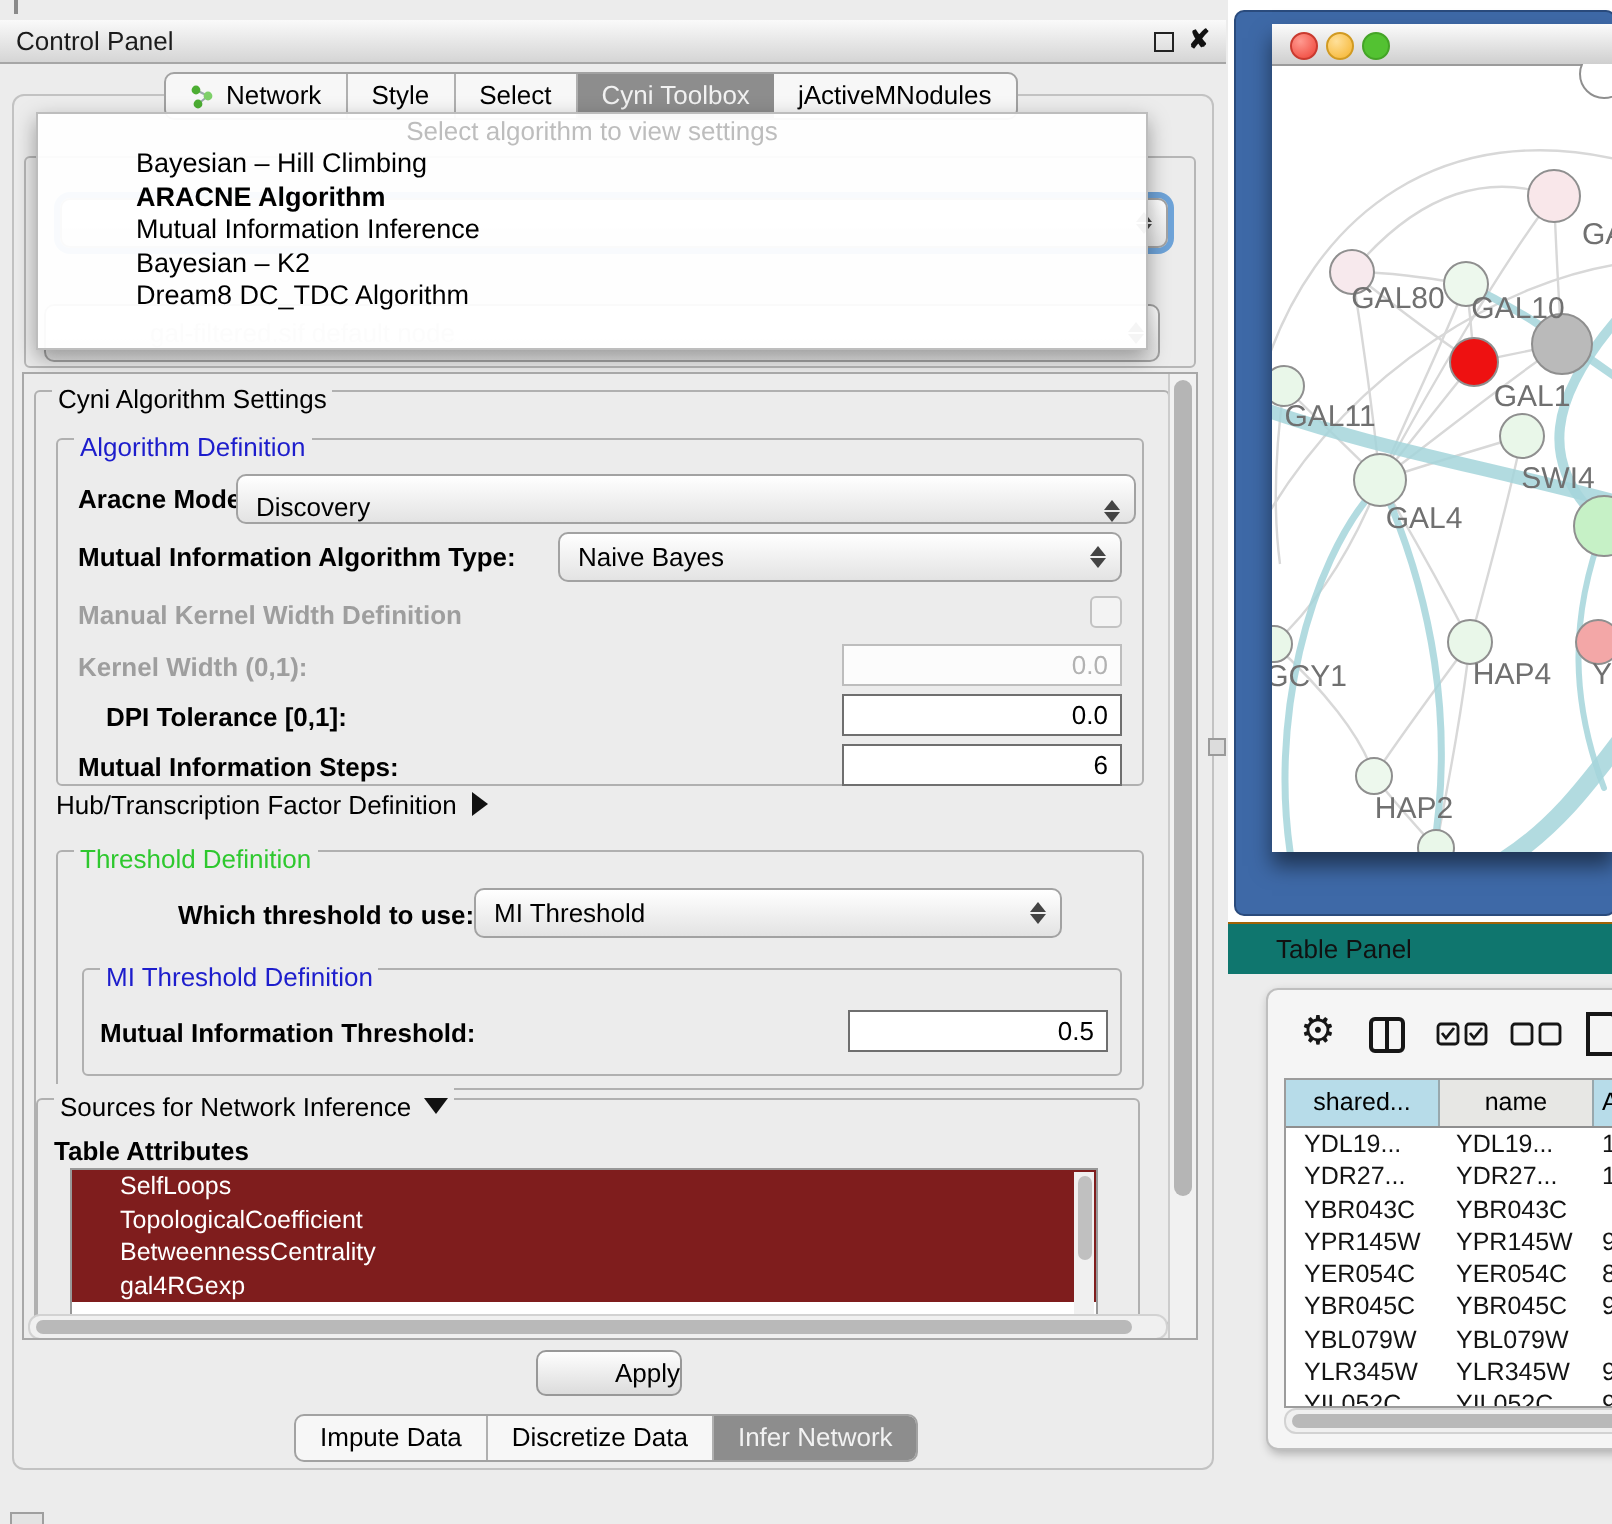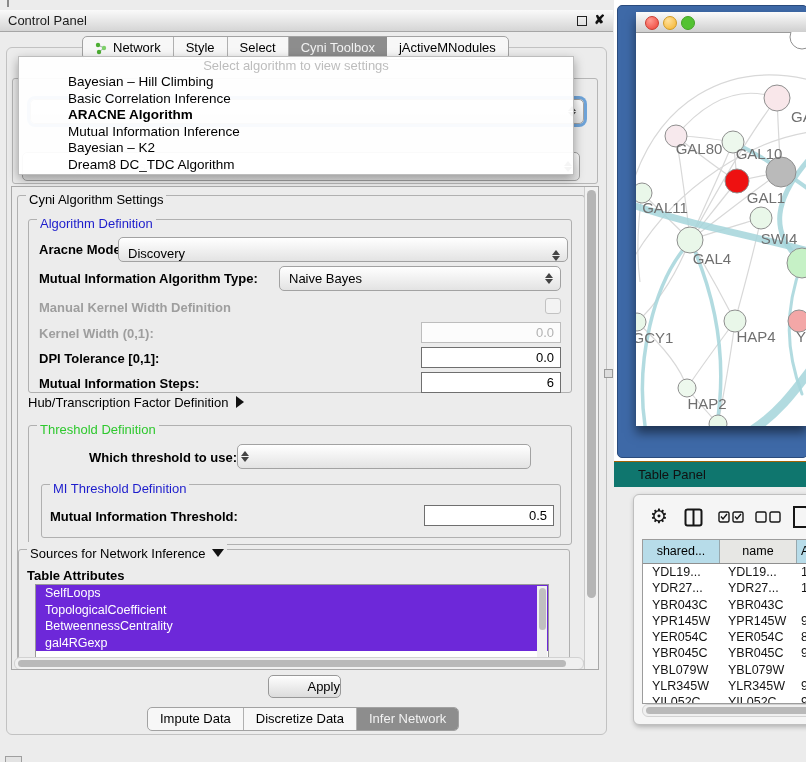--- a/index.html
+++ b/index.html
@@ -53,21 +53,21 @@
   .tfield{position:absolute;background:#ffffff;border:1px solid #6f6f6f;font-size:13px;color:#000;
           text-align:right;padding-right:6px;line-height:19px;}
   .tfield.disabled{border:1px solid #bdbdbd;color:#b2b2b2;background:#fcfcfc;}
   .checkbox{position:absolute;width:14px;height:14px;border:1px solid #c2c2c2;border-radius:3px;background:#f3f3f3;}
   .hub-row{position:absolute;font-size:13px;color:#000;white-space:nowrap;}
   .tri-right{display:inline-block;width:0;height:0;border-top:6px solid transparent;border-bottom:6px solid transparent;
              border-left:8px solid #111;margin-left:8px;vertical-align:-1px;}
   .tri-down{display:inline-block;width:0;height:0;border-left:6px solid transparent;border-right:6px solid transparent;
             border-top:8px solid #111;margin-left:6px;vertical-align:1px;}
   .attr-list{position:absolute;background:#ffffff;border:1px solid #989898;overflow:hidden;}
-  .attr-item{height:16.5px;line-height:16.5px;font-size:12.5px;color:#ffffff;background:#6d28d9;padding-left:9px;}
+  .attr-item{height:16.5px;line-height:16.5px;font-size:12.5px;color:#ffffff;background:#7f1d1d;padding-left:24px;}
   .list-vscroll{position:absolute;right:1px;top:1px;width:10px;bottom:1px;background:#f0f0f0;}
   .list-vthumb{position:absolute;left:1.5px;top:2px;width:7px;height:42px;border-radius:4px;background:#c0c0c0;}
   .hscroll{position:absolute;background:#f0f0f0;border:1px solid #d2d2d2;border-radius:6px;}
   .hthumb{position:absolute;left:3px;top:1.5px;height:7px;border-radius:4px;background:#b9b9b9;}
   .apply-btn{left:268px;top:675px;width:71px;height:21px;border:1px solid #989898;border-radius:5px;
              background:linear-gradient(#fefefe,#dcdcdc);font-size:13px;text-align:right;line-height:21px;color:#000;}
   
   .right-white{left:614px;top:0;width:192px;height:461px;background:#ffffff;}
   .net-window{left:617px;top:5px;width:189px;height:451px;background:#3e69a7;border:1px solid #2a4b7d;border-radius:5px;}
   .net-inner{position:absolute;left:18px;top:6px;width:171px;height:414px;background:#ffffff;
@@ -153,21 +153,20 @@
   <span class="cval"></span>
   <span class="arrows">
       <i class="up"></i>
       <i class="dn"></i>
     </span>
 </div>
 
 <div class="abs algo-popup">
   <div class="popup-prompt">Select algorithm to view settings</div>
   <div class="popup-item">Bayesian – Hill Climbing</div>
-  <div class="popup-item">Basic Correlation Inference</div>
   <div class="popup-item bold">ARACNE Algorithm</div>
   <div class="popup-item">Mutual Information Inference</div>
   <div class="popup-item">Bayesian – K2</div>
   <div class="popup-item">Dream8 DC_TDC Algorithm</div>
 </div>
 
 <div class="abs scrollpane">
 
   <div class="tborder" style="left:5px;top:8px;width:566px;height:466px;">
     <span class="ttitle">Cyni Algorithm Settings</span>
@@ -188,34 +187,35 @@
       <span class="cval">Naive Bayes</span>
       <span class="arrows">
           <i class="up"></i>
           <i class="dn"></i>
         </span>
     </div>
     <span class="flabel disabled" style="left:10px;top:80px;">Manual Kernel Width Definition</span>
     <div class="checkbox" style="left:516px;top:78px;"></div>
     <span class="flabel disabled" style="left:10px;top:106px;">Kernel Width (0,1):</span>
     <div class="tfield disabled" style="left:392px;top:102px;width:132px;height:19px;">0.0</div>
-    <span class="flabel" style="left:10px;top:131px;">DPI Tolerance [0,1]:</span>
+    <span class="flabel" style="left:24px;top:131px;">DPI Tolerance [0,1]:</span>
     <div class="tfield" style="left:392px;top:127px;width:132px;height:19px;">0.0</div>
     <span class="flabel" style="left:10px;top:156px;">Mutual Information Steps:</span>
     <div class="tfield" style="left:392px;top:152px;width:132px;height:19px;">6</div>
   </div>
 
   <div class="hub-row" style="left:16px;top:208px;">
     <span>Hub/Transcription Factor Definition</span><span class="tri-right"></span>
   </div>
 
   <div class="tborder" style="left:16px;top:238px;width:542px;height:118px;">
     <span class="ttitle green">Threshold Definition</span>
     <span class="flabel" style="left:60px;top:24px;">Which threshold to use:</span>
     <div class="combo" style="position:absolute;left:208px;top:18px;width:292px;height:23px;">
+      <span class="cval">MI Threshold</span>
       <span class="arrows">
           <i class="up"></i>
           <i class="dn"></i>
         </span>
     </div>
     <div class="tborder" style="left:12px;top:58px;width:518px;height:52px;">
       <span class="ttitle blue">MI Threshold Definition</span>
       <span class="flabel" style="left:8px;top:24px;">Mutual Information Threshold:</span>
       <div class="tfield" style="left:382px;top:20px;width:122px;height:19px;">0.5</div>
     </div>

